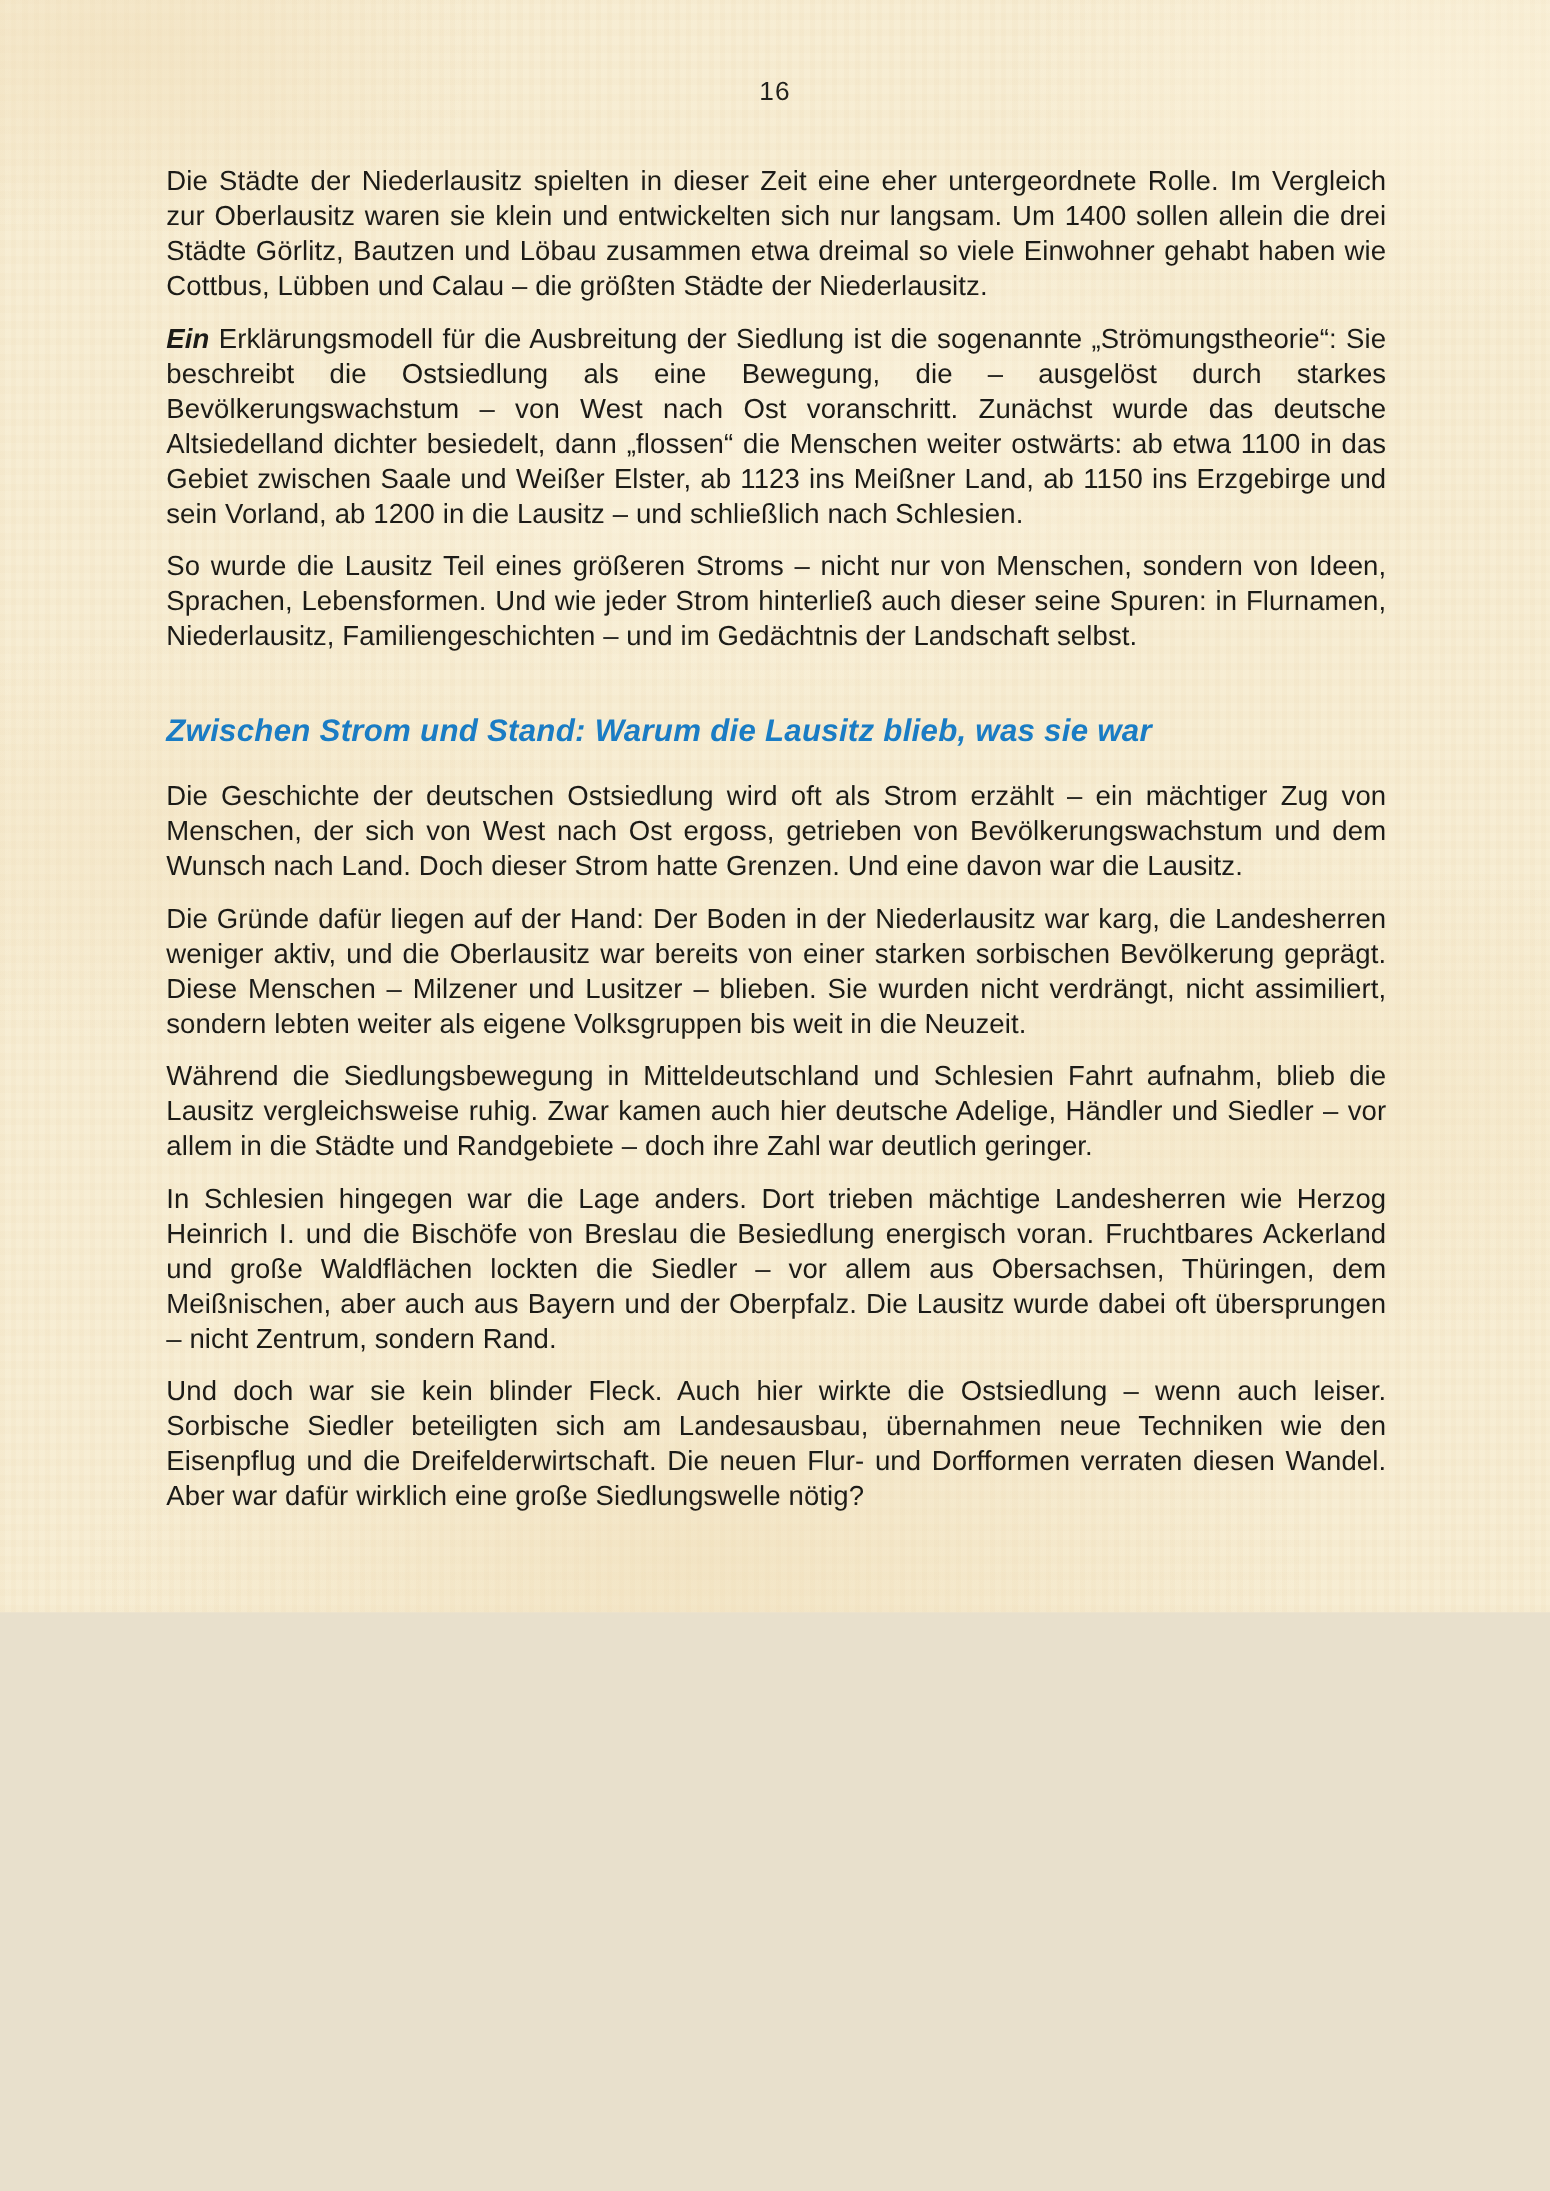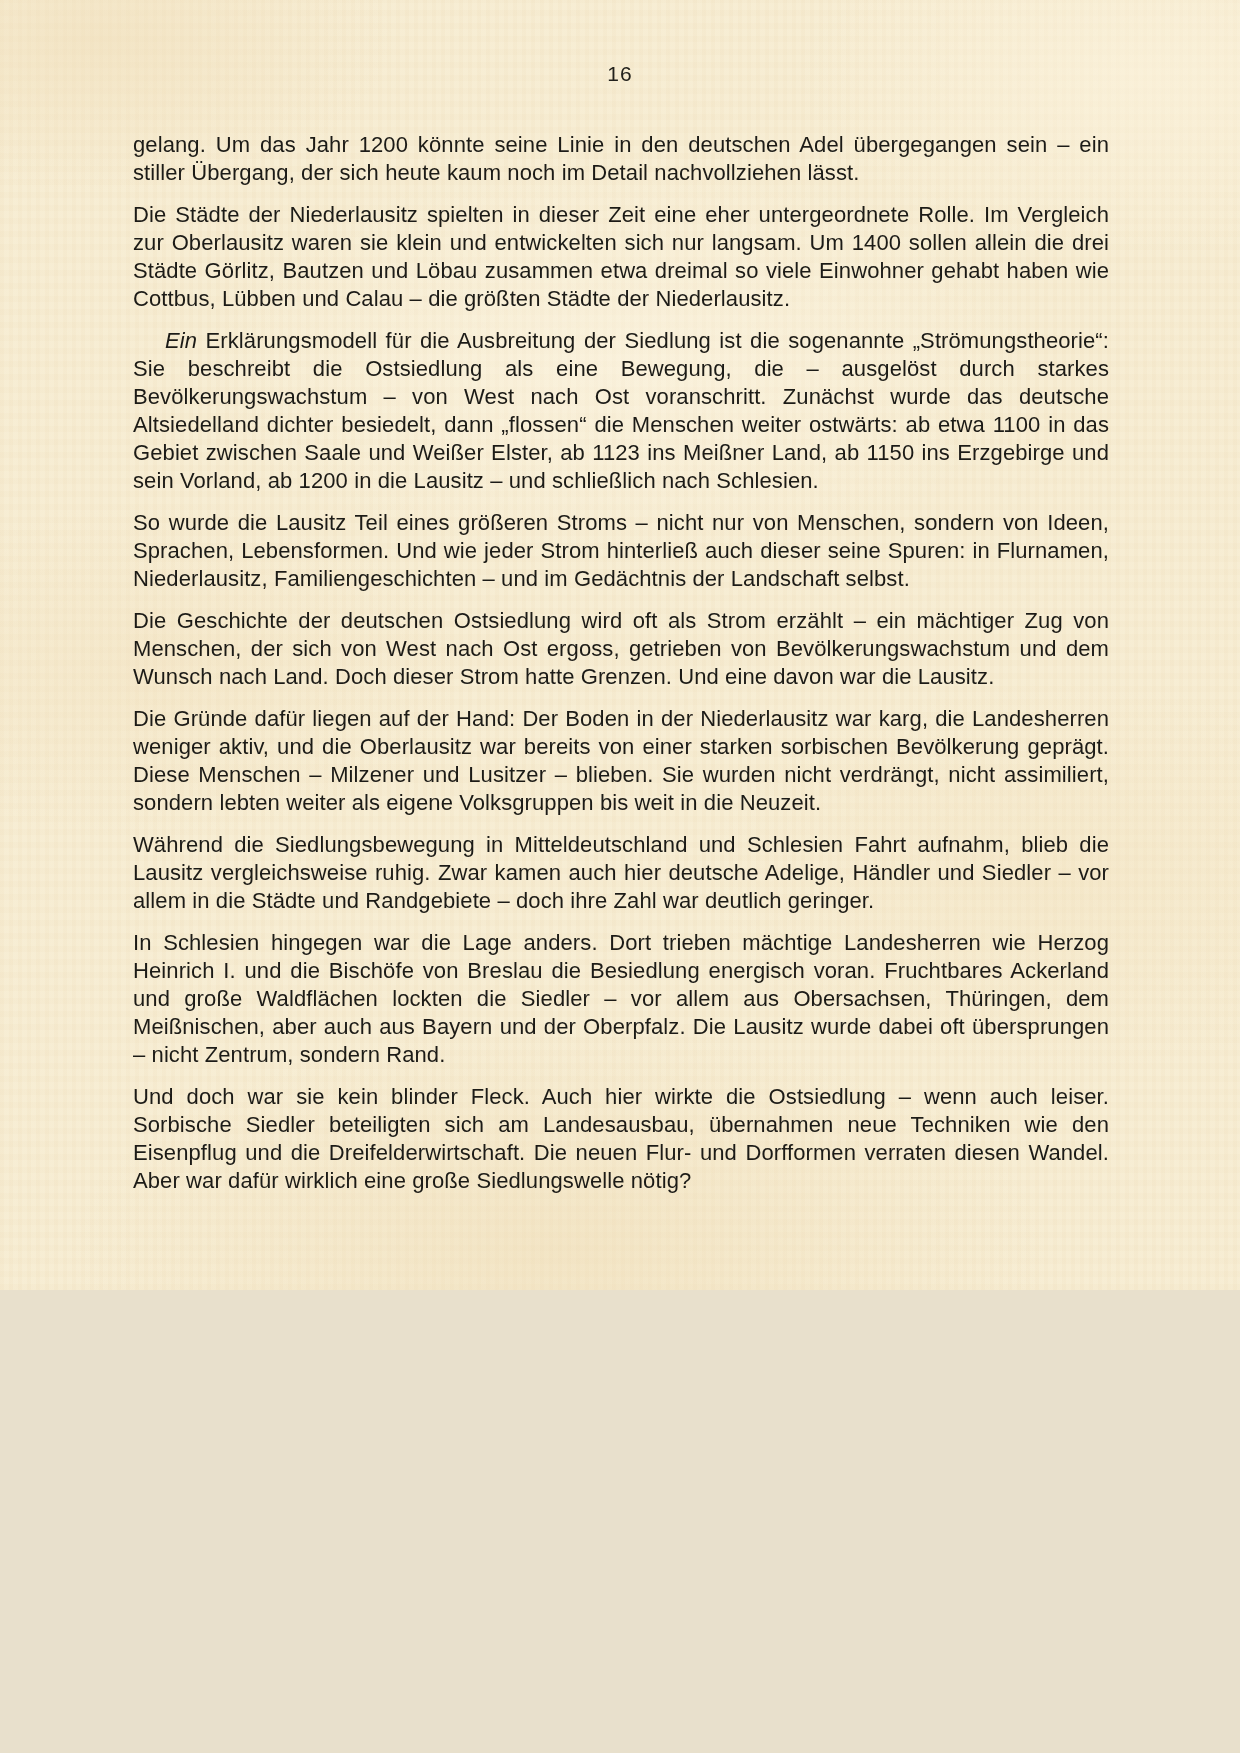--- a/index.html
+++ b/index.html
@@ -46,51 +46,50 @@
   .para {
     margin: 0 0 14px 0;
     font-size: 22px;
     line-height: 28px;
     letter-spacing: 0.1px;
     text-align: justify;
     text-justify: inter-word;
     color: #1c1b17;
   }
   .para .lead {
-    font-weight: normal;
+    font-weight: bold;
     font-style: italic;
-    margin-left: 32px;
   }
   .section-heading {
     margin: 46px 0 22px 0;
     font-size: 25px;
     line-height: 32px;
     font-weight: bold;
     font-style: italic;
     letter-spacing: 0.2px;
     color: #1a7cc4;
   }
 </style>
 </head>
 <body>
 
 <div class="sheet">
 
   <div class="page-number">16</div>
 
   <div class="content">
 
-    <p class="para">gelang. Um das Jahr 1200 könnte seine Linie in den deutschen Adel übergegangen sein – ein stiller Übergang, der sich heute kaum noch im Detail nachvollziehen lässt.</p>
 
     <p class="para">Die Städte der Niederlausitz spielten in dieser Zeit eine eher untergeordnete Rolle. Im Vergleich zur Oberlausitz waren sie klein und entwickelten sich nur langsam. Um 1400 sollen allein die drei Städte Görlitz, Bautzen und Löbau zusammen etwa dreimal so viele Einwohner gehabt haben wie Cottbus, Lübben und Calau – die größten Städte der Niederlausitz.</p>
 
     <p class="para"><em class="lead">Ein</em><span> Erklärungsmodell für die Ausbreitung der Siedlung ist die sogenannte „Strömungstheorie“: Sie beschreibt die Ostsiedlung als eine Bewegung, die – ausgelöst durch starkes Bevölkerungswachstum – von West nach Ost voranschritt. Zunächst wurde das deutsche Altsiedelland dichter besiedelt, dann „flossen“ die Menschen weiter ostwärts: ab etwa 1100 in das Gebiet zwischen Saale und Weißer Elster, ab 1123 ins Meißner Land, ab 1150 ins Erzgebirge und sein Vorland, ab 1200 in die Lausitz – und schließlich nach Schlesien.</span></p>
 
     <p class="para">So wurde die Lausitz Teil eines größeren Stroms – nicht nur von Menschen, sondern von Ideen, Sprachen, Lebensformen. Und wie jeder Strom hinterließ auch dieser seine Spuren: in Flurnamen, Niederlausitz, Familiengeschichten – und im Gedächtnis der Landschaft selbst.</p>
 
+    <h2 class="section-heading">Zwischen Strom und Stand: Warum die Lausitz blieb, was sie war</h2>
 
     <p class="para">Die Geschichte der deutschen Ostsiedlung wird oft als Strom erzählt – ein mächtiger Zug von Menschen, der sich von West nach Ost ergoss, getrieben von Bevölkerungswachstum und dem Wunsch nach Land. Doch dieser Strom hatte Grenzen. Und eine davon war die Lausitz.</p>
 
     <p class="para">Die Gründe dafür liegen auf der Hand: Der Boden in der Niederlausitz war karg, die Landesherren weniger aktiv, und die Oberlausitz war bereits von einer starken sorbischen Bevölkerung geprägt. Diese Menschen – Milzener und Lusitzer – blieben. Sie wurden nicht verdrängt, nicht assimiliert, sondern lebten weiter als eigene Volksgruppen bis weit in die Neuzeit.</p>
 
     <p class="para">Während die Siedlungsbewegung in Mitteldeutschland und Schlesien Fahrt aufnahm, blieb die Lausitz vergleichsweise ruhig. Zwar kamen auch hier deutsche Adelige, Händler und Siedler – vor allem in die Städte und Randgebiete – doch ihre Zahl war deutlich geringer.</p>
 
     <p class="para">In Schlesien hingegen war die Lage anders. Dort trieben mächtige Landesherren wie Herzog Heinrich I. und die Bischöfe von Breslau die Besiedlung energisch voran. Fruchtbares Ackerland und große Waldflächen lockten die Siedler – vor allem aus Obersachsen, Thüringen, dem Meißnischen, aber auch aus Bayern und der Oberpfalz. Die Lausitz wurde dabei oft übersprungen – nicht Zentrum, sondern Rand.</p>
 
     <p class="para">Und doch war sie kein blinder Fleck. Auch hier wirkte die Ostsiedlung – wenn auch leiser. Sorbische Siedler beteiligten sich am Landesausbau, übernahmen neue Techniken wie den Eisenpflug und die Dreifelderwirtschaft. Die neuen Flur- und Dorfformen verraten diesen Wandel. Aber war dafür wirklich eine große Siedlungswelle nötig?</p>

